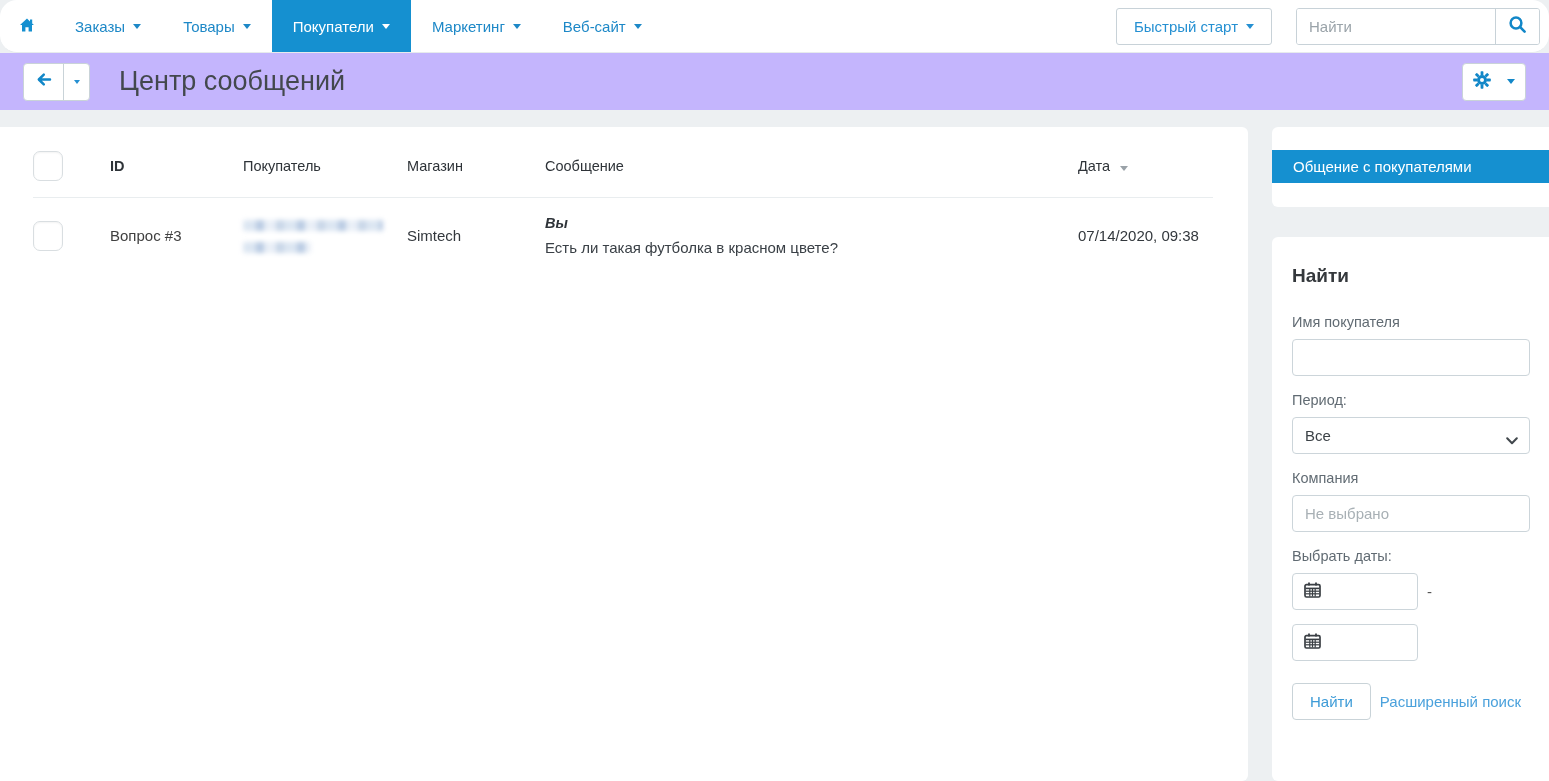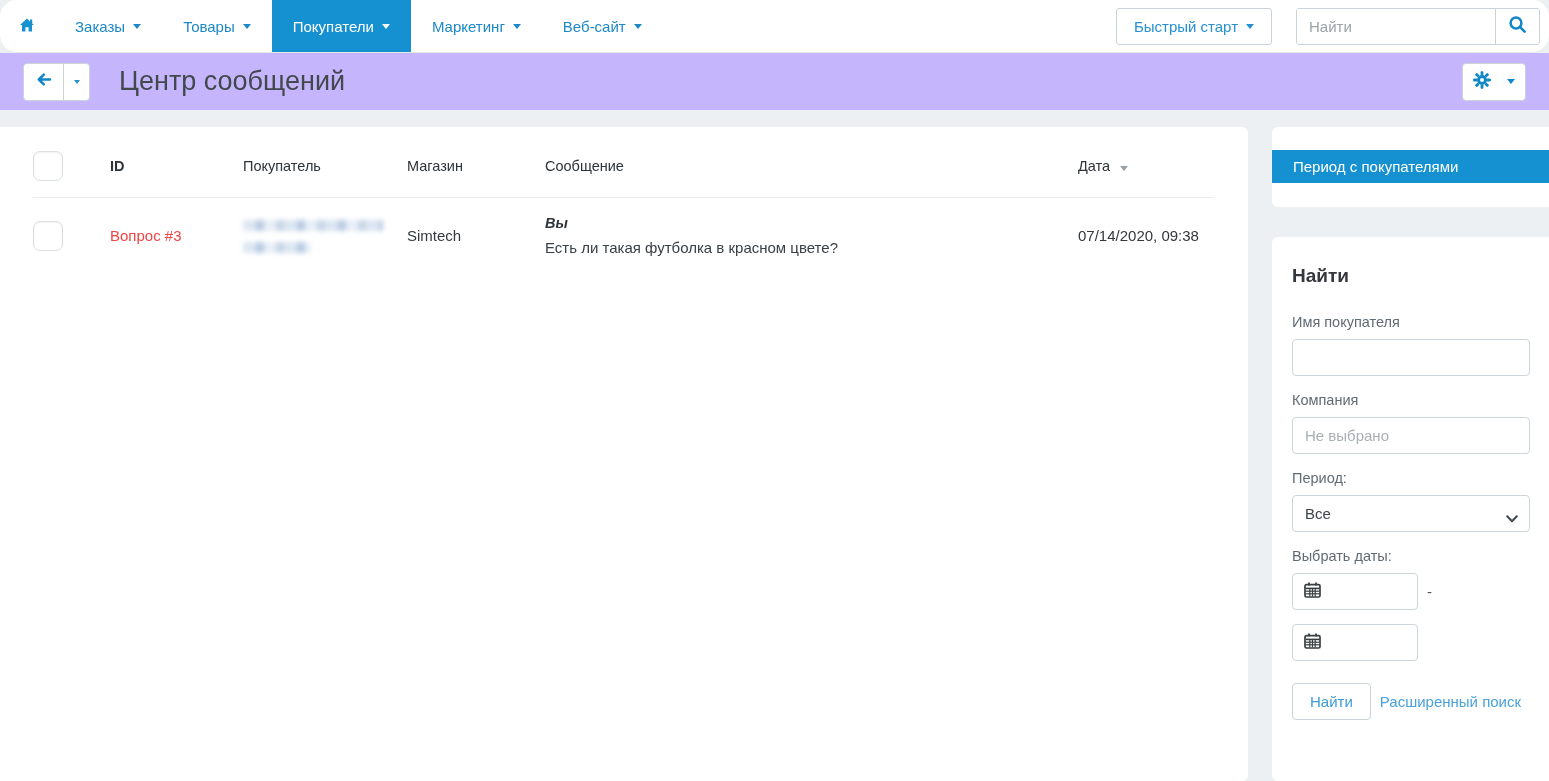--- a/index.html
+++ b/index.html
@@ -61,21 +61,21 @@
   .c-cust  { width:164px; }
   .c-store { width:138px; }
   .c-msg   { flex:1; }
   .c-date  { width:135px; }
   .thead .c-id { font-weight:bold; }
   .sort-caret { border-top-color:#9aa2a8; margin-left:6px; }
   .checkbox {
     width:30px; height:30px; background:#fff; border:1px solid #d9dee1; border-radius:7px;
     box-shadow: inset 0 1px 2px rgba(0,0,0,.05); cursor:pointer;
   }
-  .row-link { color:#ef4444; cursor:pointer; text-decoration:none; }
+  .row-link { color:#404040; cursor:pointer; text-decoration:none; }
   .blur-line1, .blur-line2 {
     height:11px; border-radius:2px; filter:blur(2.6px);
     background:repeating-linear-gradient(90deg,#dce6f2 0 13px,#b9cbe3 13px 21px,#e9eff7 21px 33px,#c8d6e8 33px 41px);
   }
   .blur-line1 { width:140px; margin:2px 0 11px; }
   .blur-line2 { width:68px; }
   .msg-from { font-weight:bold; color:#2e3338; font-size:14.5px; margin-bottom:8px;font-style:italic; }
   .msg-text { color:#3a4046; }
   
   .sidebar { width:277px; margin-left:24px; display:flex; flex-direction:column; gap:30px; }
@@ -233,48 +233,48 @@
           <div class="msg-from">Вы</div>
           <div class="msg-text">Есть ли такая футболка в красном цвете?</div>
         </div>
         <div class="c-date">07/14/2020, 09:38</div>
       </div>
     </div>
   </div>
 
   <div class="sidebar">
     <div class="side-card nav-card">
-      <div class="side-banner">Период с покупателями</div>
+      <div class="side-banner">Общение с покупателями</div>
     </div>
 
     <div class="side-card search-card">
       <div class="search-title">Найти</div>
 
       <div class="field">
         <label class="field-label">Имя покупателя</label>
         <input type="text" class="text-input" style="">
-      </div>
-
-      <div class="field">
-        <label class="field-label">Компания</label>
-        <input type="text" class="text-input" placeholder="Не выбрано" style="">
       </div>
 
       <div class="field">
         <label class="field-label">Период:</label>
         <div class="select-wrap">
           <div class="select-box">
             <span>Все</span>
           </div>
           <span class="select-chevron">
             <svg width="12" height="8" viewBox="0 0 12 8" fill="none">
                 <path d="M1.2 1.2 L6 6.2 L10.8 1.2" stroke="#42484d" stroke-width="2" stroke-linecap="round" stroke-linejoin="round"></path>
               </svg>
           </span>
         </div>
+      </div>
+
+      <div class="field">
+        <label class="field-label">Компания</label>
+        <input type="text" class="text-input" placeholder="Не выбрано" style="">
       </div>
 
       <div class="field" style="margin-bottom:0;">
         <label class="field-label">Выбрать даты:</label>
         <div class="date-row">
           <div class="date-input">
             <span>
               <svg width="17" height="16" viewBox="0 0 17 16" fill="none">
                 <line x1="5" y1="0.6" x2="5" y2="3.4" stroke="#3a3f44" stroke-width="1.8"></line>
                 <line x1="12" y1="0.6" x2="12" y2="3.4" stroke="#3a3f44" stroke-width="1.8"></line>

